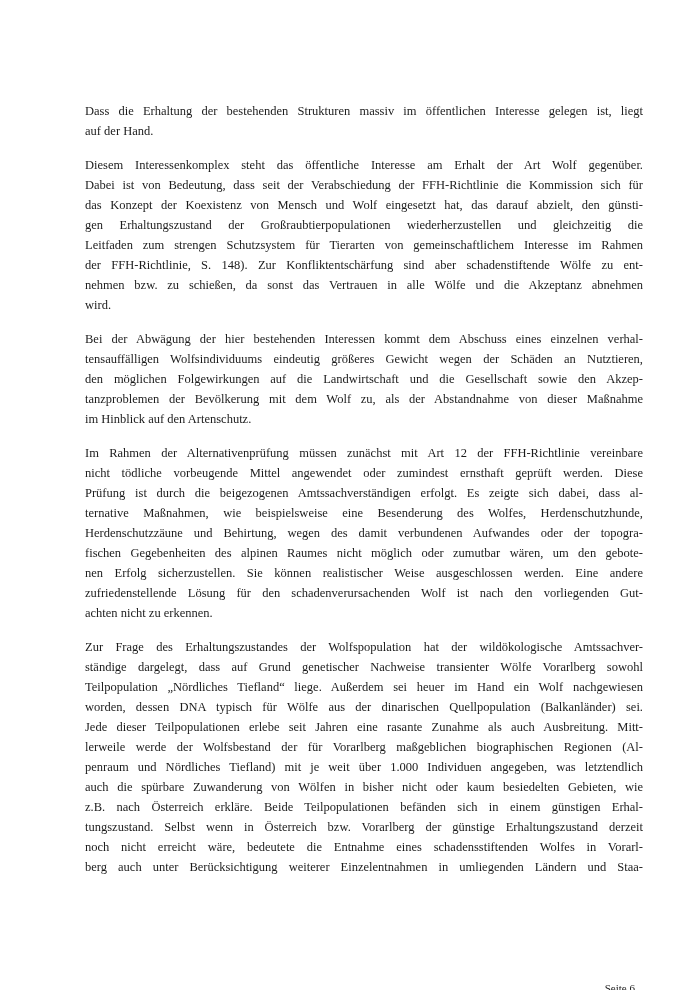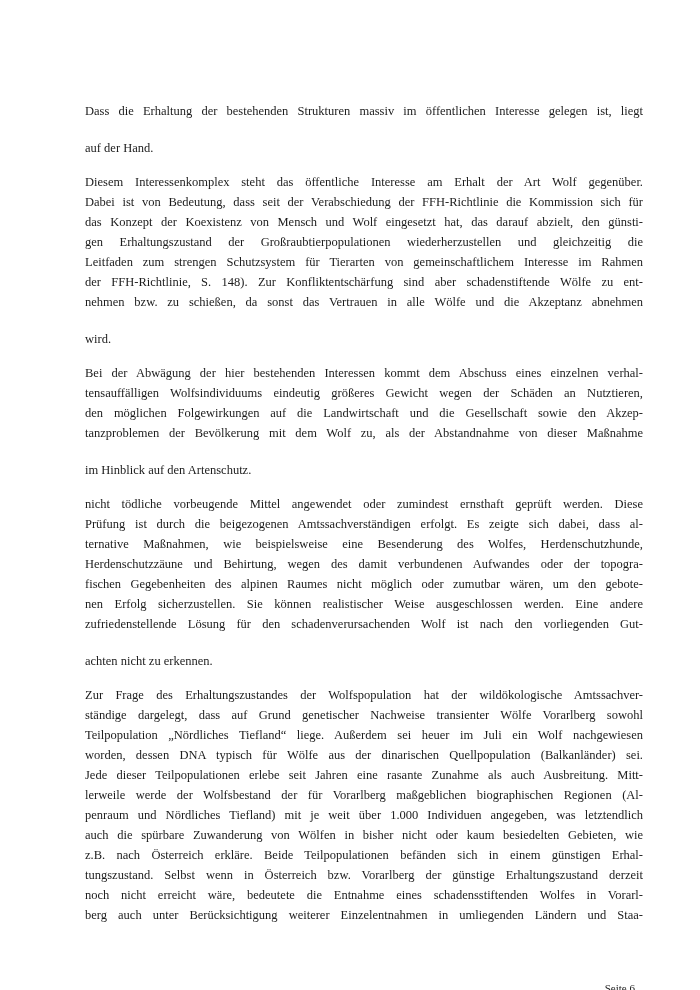--- a/index.html
+++ b/index.html
@@ -29,21 +29,20 @@
     line-height: 20px;
     height: 20px;
     overflow: hidden;
     text-align: justify;
     text-align-last: justify;
     white-space: normal;
   }
   .line.last {
     text-align: right;
     text-align-last: left;
-    margin-top: 17px;
   }
   .footer {
     position: absolute;
     right: 57px;
     top: 980px;
     font-size: 11px;
     line-height: 16px;
     color: #1b1b1b;
   }
 </style>
@@ -67,33 +66,34 @@
         <div class="line last">wird.</div>
       </div>
       <div class="paragraph">
         <div class="line">Bei der Abwägung der hier bestehenden Interessen kommt dem Abschuss eines einzelnen verhal-</div>
         <div class="line">tensauffälligen Wolfsindividuums eindeutig größeres Gewicht wegen der Schäden an Nutztieren,</div>
         <div class="line">den möglichen Folgewirkungen auf die Landwirtschaft und die Gesellschaft sowie den Akzep-</div>
         <div class="line">tanzproblemen der Bevölkerung mit dem Wolf zu, als der Abstandnahme von dieser Maßnahme</div>
         <div class="line last">im Hinblick auf den Artenschutz.</div>
       </div>
       <div class="paragraph">
+        <div class="line">Im Rahmen der Alternativenprüfung müssen zunächst mit Art 12 der FFH-Richtlinie vereinbare</div>
         <div class="line">nicht tödliche vorbeugende Mittel angewendet oder zumindest ernsthaft geprüft werden. Diese</div>
         <div class="line">Prüfung ist durch die beigezogenen Amtssachverständigen erfolgt. Es zeigte sich dabei, dass al-</div>
         <div class="line">ternative Maßnahmen, wie beispielsweise eine Besenderung des Wolfes, Herdenschutzhunde,</div>
         <div class="line">Herdenschutzzäune und Behirtung, wegen des damit verbundenen Aufwandes oder der topogra-</div>
         <div class="line">fischen Gegebenheiten des alpinen Raumes nicht möglich oder zumutbar wären, um den gebote-</div>
         <div class="line">nen Erfolg sicherzustellen. Sie können realistischer Weise ausgeschlossen werden. Eine andere</div>
         <div class="line">zufriedenstellende Lösung für den schadenverursachenden Wolf ist nach den vorliegenden Gut-</div>
         <div class="line last">achten nicht zu erkennen.</div>
       </div>
       <div class="paragraph">
         <div class="line">Zur Frage des Erhaltungszustandes der Wolfspopulation hat der wildökologische Amtssachver-</div>
         <div class="line">ständige dargelegt, dass auf Grund genetischer Nachweise transienter Wölfe Vorarlberg sowohl</div>
-        <div class="line">Teilpopulation „Nördliches Tiefland“ liege. Außerdem sei heuer im Juli ein Wolf nachgewiesen</div>
+        <div class="line">Teilpopulation „Nördliches Tiefland“ liege. Außerdem sei heuer im Hand ein Wolf nachgewiesen</div>
         <div class="line">worden, dessen DNA typisch für Wölfe aus der dinarischen Quellpopulation (Balkanländer) sei.</div>
         <div class="line">Jede dieser Teilpopulationen erlebe seit Jahren eine rasante Zunahme als auch Ausbreitung. Mitt-</div>
         <div class="line">lerweile werde der Wolfsbestand der für Vorarlberg maßgeblichen biographischen Regionen (Al-</div>
         <div class="line">penraum und Nördliches Tiefland) mit je weit über 1.000 Individuen angegeben, was letztendlich</div>
         <div class="line">auch die spürbare Zuwanderung von Wölfen in bisher nicht oder kaum besiedelten Gebieten, wie</div>
         <div class="line">z.B. nach Österreich erkläre. Beide Teilpopulationen befänden sich in einem günstigen Erhal-</div>
         <div class="line">tungszustand. Selbst wenn in Österreich bzw. Vorarlberg der günstige Erhaltungszustand derzeit</div>
         <div class="line">noch nicht erreicht wäre, bedeutete die Entnahme eines schadensstiftenden Wolfes in Vorarl-</div>
         <div class="line">berg auch unter Berücksichtigung weiterer Einzelentnahmen in umliegenden Ländern und Staa-</div>
       </div>

